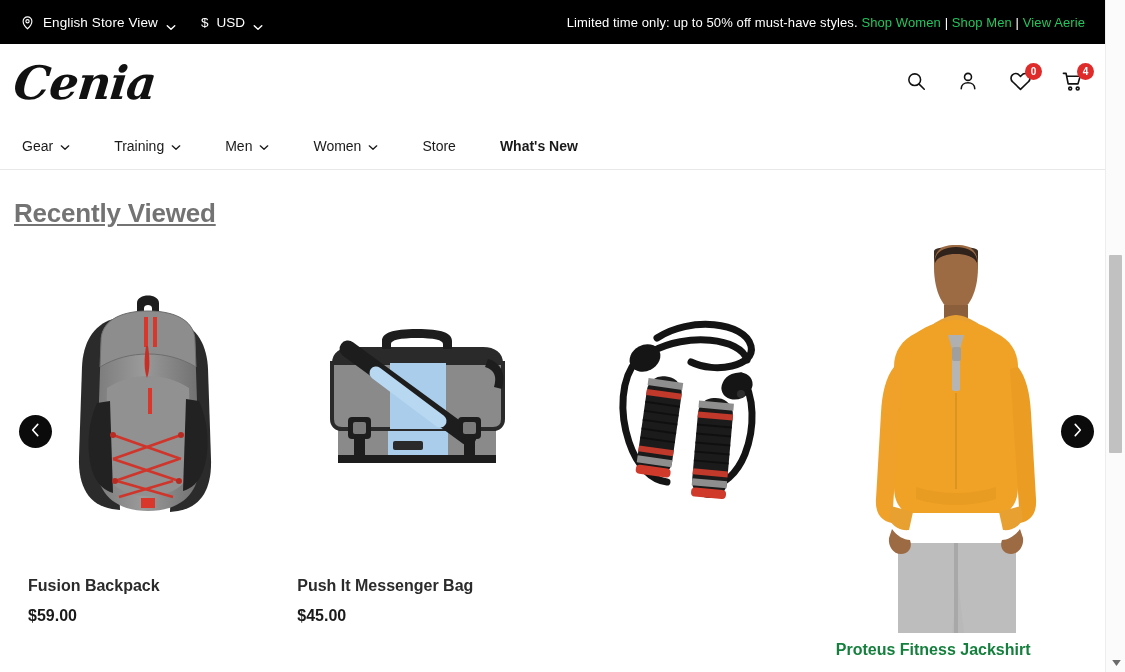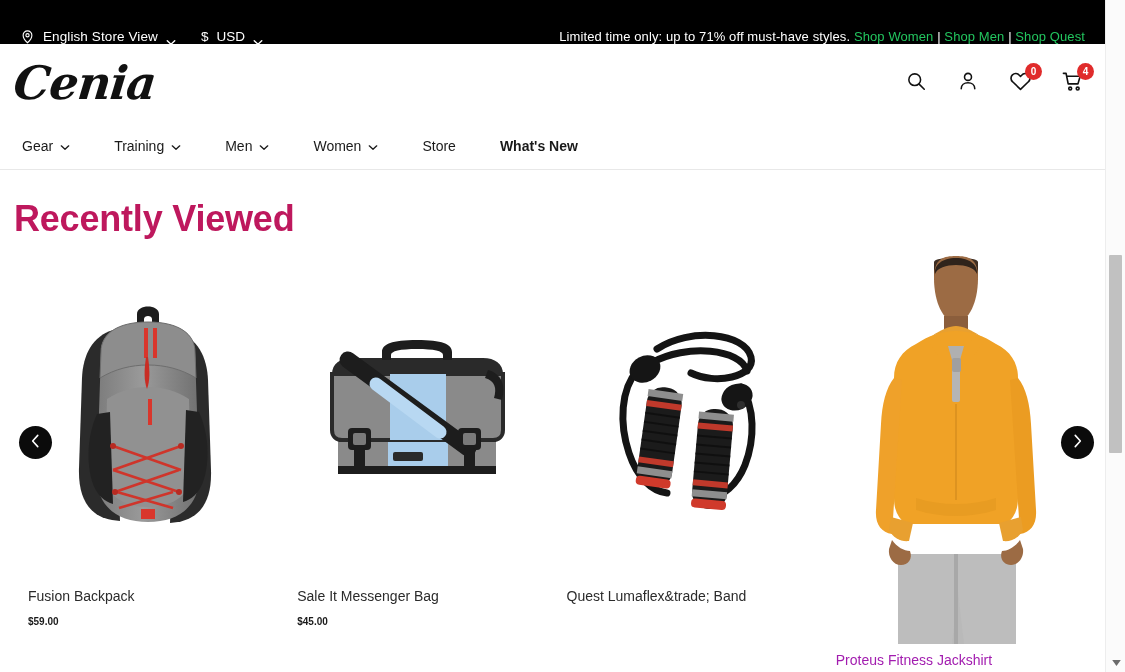--- a/index.html
+++ b/index.html
@@ -6,21 +6,21 @@
   html, body {
     width: 1125px; height: 672px;
     font-family: "Liberation Sans", sans-serif;
     background: #ffffff; overflow: hidden;
   }
   .page { position: relative; width: 1125px; height: 672px; background:#fff; }
 
   
   .topbar {
     position:absolute; top:0; left:0; width:1105px; height:44px;
-    background:#000; color:#fff; display:flex; align-items:flex-end;
+    background:#000; color:#fff; display:flex; align-items:center;
     padding:0 20px 0 20px;
   }
   .topbar-left { display:flex; align-items:center; gap:26px; }
   .switcher { display:flex; align-items:center; gap:8px; cursor:pointer; font-size:13.5px; color:#fff; }
   .switcher .lbl { letter-spacing:.1px; }
   .pin { width:15px; height:15px; display:inline-block; }
   .chev-sm { width:9px; height:6px; display:inline-block; }
   .cur-sym { font-size:13.5px; }
   .topbar-promo {
     margin-left:auto; font-size:13px; color:#fff; white-space:nowrap; letter-spacing:.1px;
@@ -55,42 +55,43 @@
   }
   .nav-item {
     display:flex; align-items:flex-start; gap:7px; font-size:14px; color:#1a1a1a;
     padding:0 22px 0 0; margin-right:22px; cursor:pointer; white-space:nowrap;
   }
   .nav-item:last-child { margin-right:0;font-weight:bold; }
 
   
   .content { position:absolute; top:170px; left:0; width:1105px; bottom:0; background:#fff; }
   .section-title {
-    font-size:36px; font-weight:700; color:#be185d; padding:28px 0 0 14px;
+    font-size:26px; font-weight:700; color:#737373; padding:28px 0 0 14px;
     letter-spacing:-0.2px;
+    text-decoration:underline;
   }
 
   .carousel { position:relative; margin-top:14px; height:470px; }
   .arrow {
     position:absolute; top:172px; width:33px; height:33px; border-radius:50%;
     background:#0b0b0b; color:#fff; display:flex; align-items:center;
     justify-content:center; cursor:pointer; z-index:5;
   }
   .arrow.left { left:19px; }
   .arrow.right { right:11px; }
 
   .products { display:flex; padding:0 14px; gap:0; }
   .product { width:271px; position:relative; }
   .prod-img {
     height:330px; display:flex; align-items:center; justify-content:center;
     position:relative;
   }
-  .prod-name { font-size:14px; color:#2b2b2b; padding-left:14px; margin-top:4px; }
-  .prod-name.hovered { color:#a21caf; }
-  .prod-price { font-size:10px; font-weight:700; color:#1a1a1a; padding-left:14px; margin-top:12px; }
+  .prod-name { font-size:16px; color:#2b2b2b; padding-left:14px; margin-top:4px;font-weight:bold; }
+  .prod-name.hovered { color:#15803d; }
+  .prod-price { font-size:16px; font-weight:700; color:#1a1a1a; padding-left:14px; margin-top:12px; }
   .product.tall .prod-img { height:390px; }
   .product.tall .prod-name { margin-top:8px; }
 
   
   .scrollbar {
     position:absolute; top:0; right:0; width:20px; height:672px;
     background:#fbfbfb; border-left:1px solid #ededed;
   }
   .scroll-thumb {
     position:absolute; left:3px; top:255px; width:13px; height:198px;
@@ -130,26 +131,26 @@
         <span class="chev-sm">
           <svg viewBox="0 0 12 8" width="10" height="7" fill="none" stroke="#fff" stroke-width="1.7" stroke-linecap="round" stroke-linejoin="round">
             <path d="M1.5 2 L6 6.2 L10.5 2"></path>
           </svg>
         </span>
       </div>
 
     </div>
 
     <div class="topbar-promo">
-      <span>Limited time only: up to 71% off must-have styles.</span>
+      <span>Limited time only: up to 50% off must-have styles.</span>
       <a href="#">Shop Women</a>
       <span>|</span>
       <a href="#">Shop Men</a>
       <span>|</span>
-      <a href="#">Shop Quest</a>
+      <a href="#">View Aerie</a>
     </div>
   </div>
 
   <div class="header">
     <div class="logo">Cenia</div>
 
     <div class="header-icons">
 
       <div class="icon-btn">
         <span>
@@ -325,21 +326,21 @@
                 <rect x="154" y="116" width="11" height="26" rx="2"></rect>
               </g>
               <g fill="#7a7a7a">
                 <rect x="43" y="101" width="13" height="12" rx="2"></rect>
                 <rect x="153" y="101" width="13" height="12" rx="2"></rect>
               </g>
               <rect x="83" y="120" width="30" height="9" rx="2" fill="#2a2a2a"></rect>
               <rect x="28" y="134" width="158" height="8" fill="#1d1d1d"></rect>
             </svg>
           </div>
-          <div class="prod-name">Sale It Messenger Bag</div>
+          <div class="prod-name">Push It Messenger Bag</div>
           <div class="prod-price">$45.00</div>
         </div>
 
         <div class="product">
           <div class="prod-img">
             <svg width="185" height="200" viewBox="0 0 185 200">
               <g fill="none" stroke="#141414" stroke-width="7" stroke-linecap="round">
                 <path d="M62 30 C95 8 150 14 156 38 C161 58 120 66 96 54"></path>
                 <path d="M56 44 C92 24 146 30 152 52"></path>
                 <path d="M42 52 C26 70 24 104 34 134 C42 158 56 172 72 174"></path>
@@ -373,21 +374,20 @@
                 <g stroke="#0d0d0d" stroke-width="2" opacity=".8">
                   <path d="M100 118 h35"></path>
                     <path d="M100 127 h35"></path>
                     <path d="M100 136 h35"></path>
                     <path d="M100 145 h35"></path>
                     <path d="M100 154 h35"></path>
                 </g>
               </g>
             </svg>
           </div>
-          <div class="prod-name">Quest Lumaflex&amp;trade; Band</div>
         </div>
 
         <div class="product tall">
           <div class="prod-img">
             <svg width="200" height="390" viewBox="0 0 200 390">
               <rect x="42" y="300" width="118" height="90" fill="#b9b9b9"></rect>
               <path d="M42 300 h118 v90 h-52 l-6 -52 -6 52 h-54 z" fill="#bdbdbd"></path>
               <path d="M98 300 l4 0 0 90 -4 0 z" fill="#a8a8a8"></path>
               <path d="M78 8 c0 -6 44 -6 44 0 l0 18 -44 0 z" fill="#3d2d22"></path>
               <path d="M78 24 c0 -20 10 -22 22 -22 c12 0 22 2 22 22 c0 24 -9 44 -22 44 c-13 0 -22 -20 -22 -44 z" fill="#9c6b44"></path>

